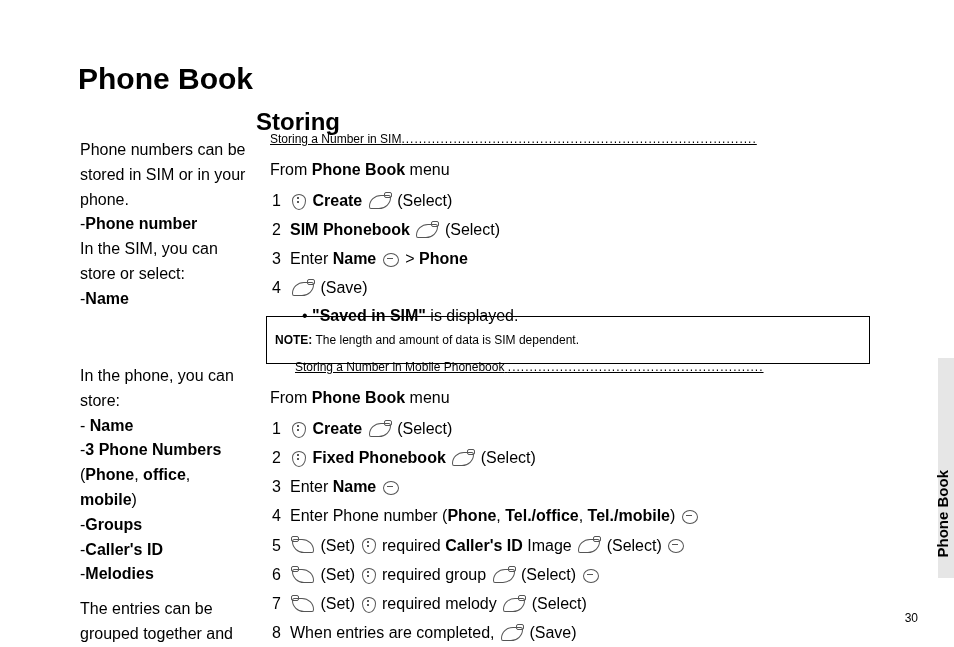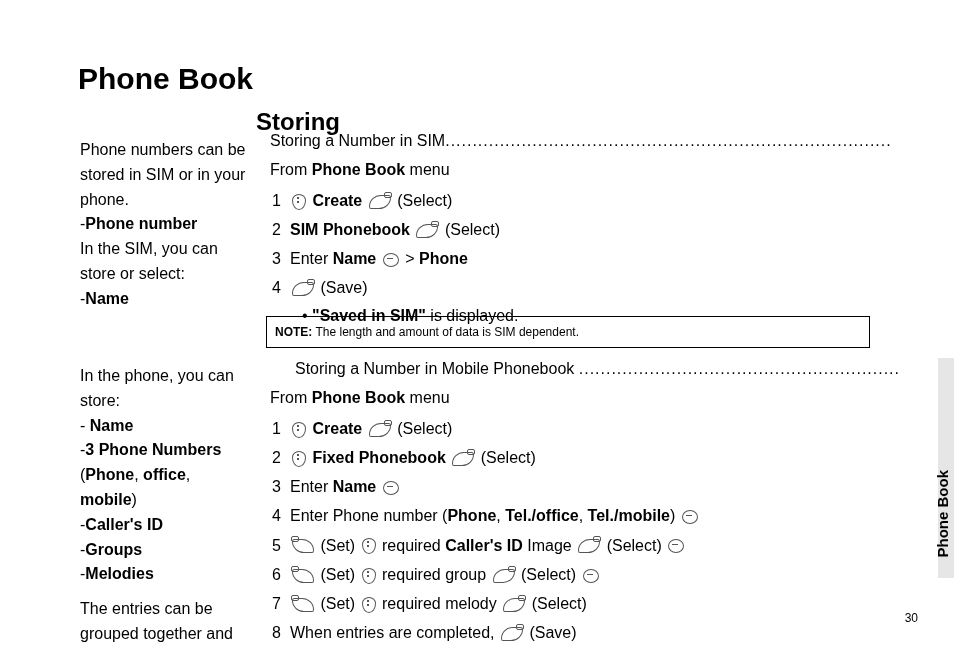--- a/index.html
+++ b/index.html
@@ -50,22 +50,23 @@
     font-weight: bold;
   }
   .section-title {
     position: absolute;
     left: 256px;
     top: 108px;
     font-size: 24px;
     font-weight: bold;
   }
   .subheading {
-    font-size: 16px;
+    font-size: 12px;
     white-space: nowrap;
+    text-decoration: underline;
   }
   .dots {
     letter-spacing: 1px;
   }
   .sub1 {
     position: absolute;
     left: 270px;
     top: 132px;
   }
   .sub2 {
@@ -101,21 +102,21 @@
     left: 270px;
     top: 386px;
     width: 620px;
   }
   .note-box {
     position: absolute;
     left: 266px;
     top: 316px;
     width: 604px;
     border: 1px solid #000;
-    padding: 8px 8px;
+    padding: 16px 8px;
     font-size: 12px;
     box-sizing: border-box;
   }
   ol.steps {
     list-style: none;
     margin: 4px 0 0 0;
     padding: 0;
     counter-reset: step;
   }
   ol.steps > li {
@@ -260,22 +261,22 @@
     <span>Storing a Number in Mobile Phonebook</span> <span class="dots">...........................................................</span>
   </div>
 
   <div class="sidebar2 body-text">
     <div>In the phone, you can store:</div>
     <div>- <span class="bold">Name</span></div>
     <div>-<span class="bold">3 Phone Numbers</span></div>
     <div>
       <span> (</span><span class="bold">Phone</span><span>, </span><span class="bold">office</span><span>, </span><span class="bold">mobile</span><span>)</span>
     </div>
+    <div>-<span class="bold">Groups</span></div>
     <div>-<span class="bold">Caller's ID</span></div>
-    <div>-<span class="bold">Groups</span></div>
     <div>-<span class="bold">Melodies</span></div>
     <div style="height:10px"></div>
     <div>The entries can be grouped together and these are retained even if you damage the SIM.</div>
   </div>
 
   <div class="main2 body-text">
     <div>
       <span>From </span><span class="bold">Phone Book</span><span> menu</span>
     </div>
     <ol class="steps">

